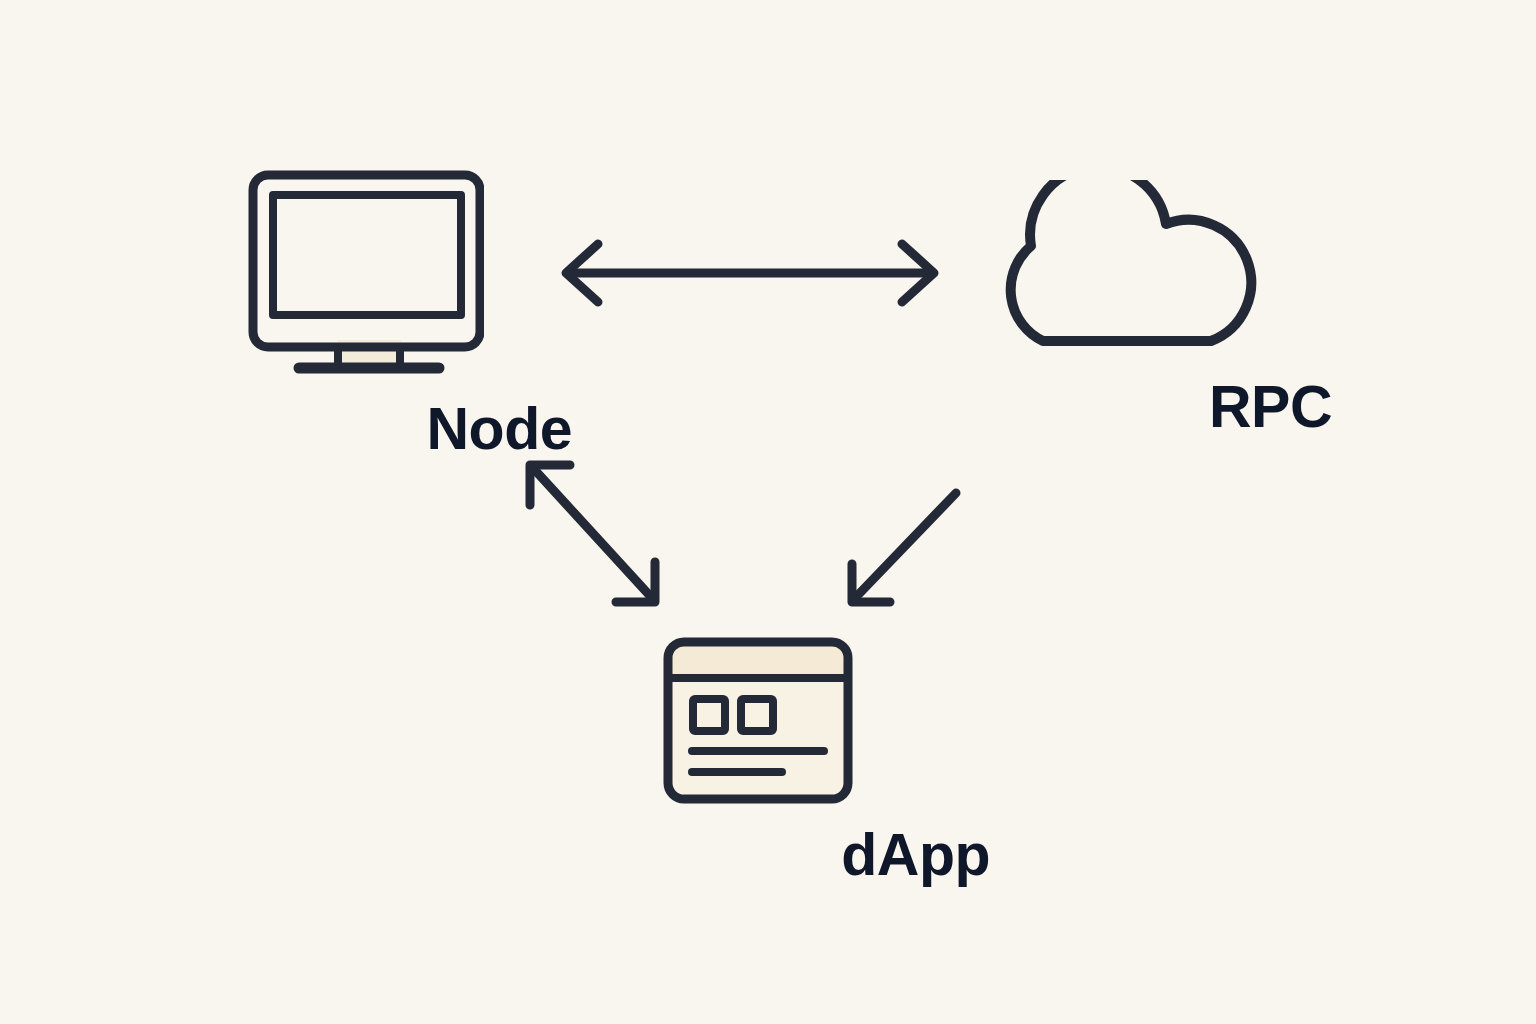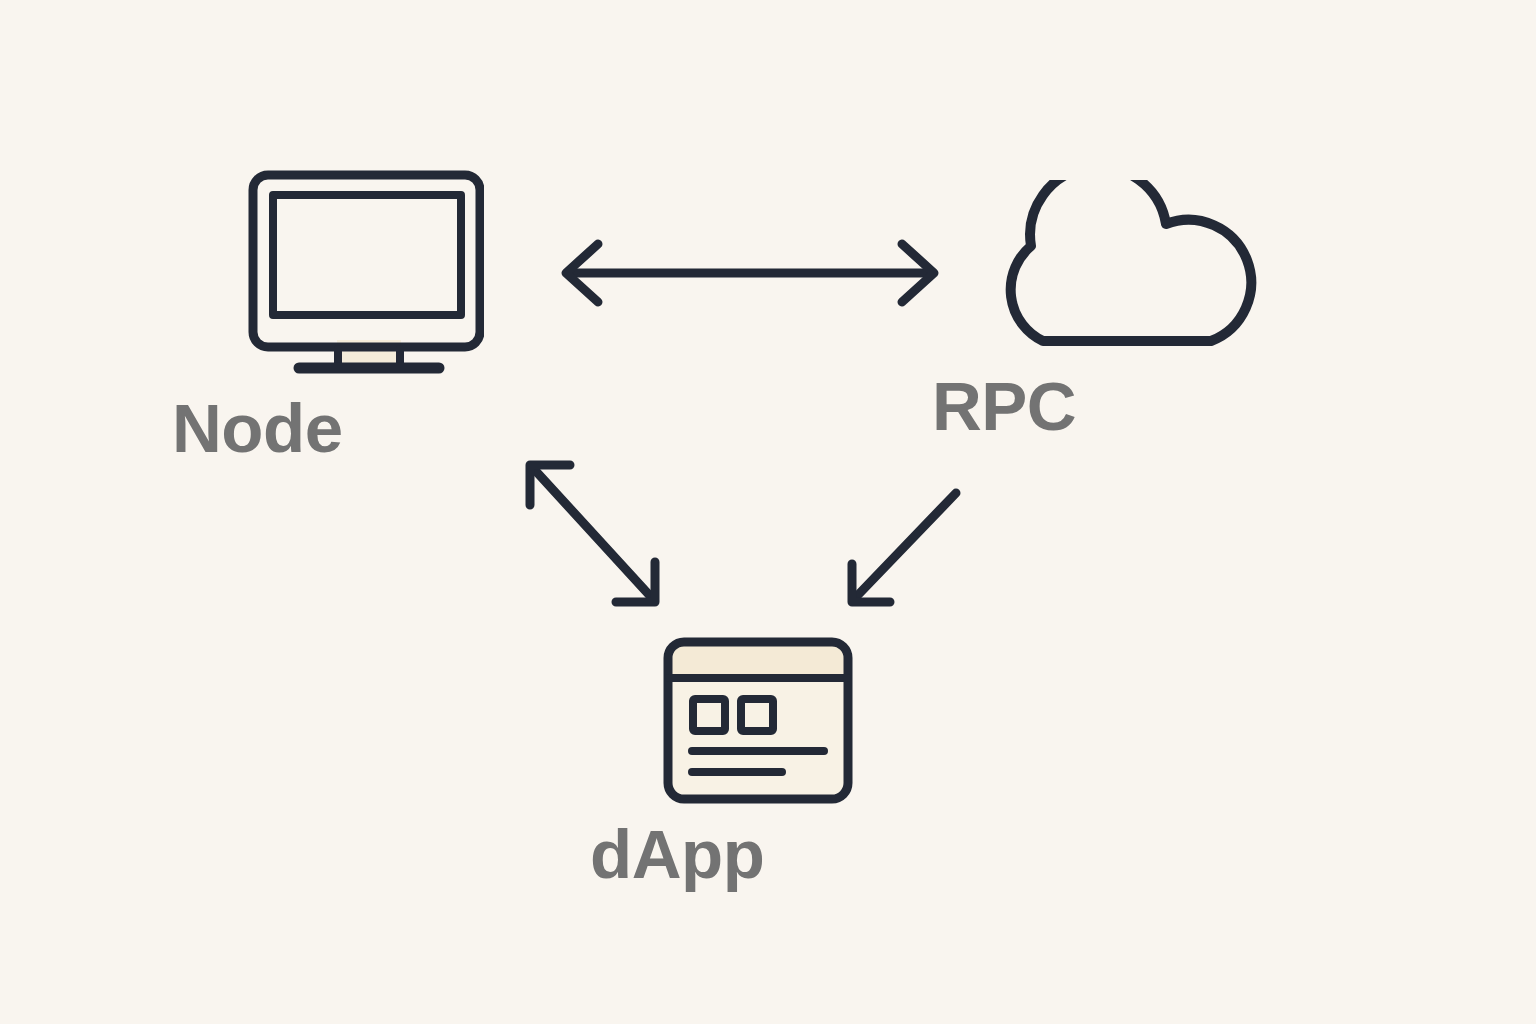--- a/index.html
+++ b/index.html
@@ -11,23 +11,23 @@
     width: 1536px;
     height: 1024px;
     background: #f9f5ef;
     overflow: hidden;
     font-family: "Liberation Sans", sans-serif;
   }
   .abs { position: absolute; }
   .node-label {
     position: absolute;
     width: 400px;
-    text-align: left;
-    color: #737373;
-    font-size: 69px;
+    text-align: right;
+    color: #0f172a;
+    font-size: 59px;
     font-weight: 700;
     line-height: 62px;
     letter-spacing: -0.5px;
   }
   .label-line { display: block; }
   svg { display: block; }
   .stroke {
     fill: none;
     stroke: #232936;
     stroke-linecap: round;

